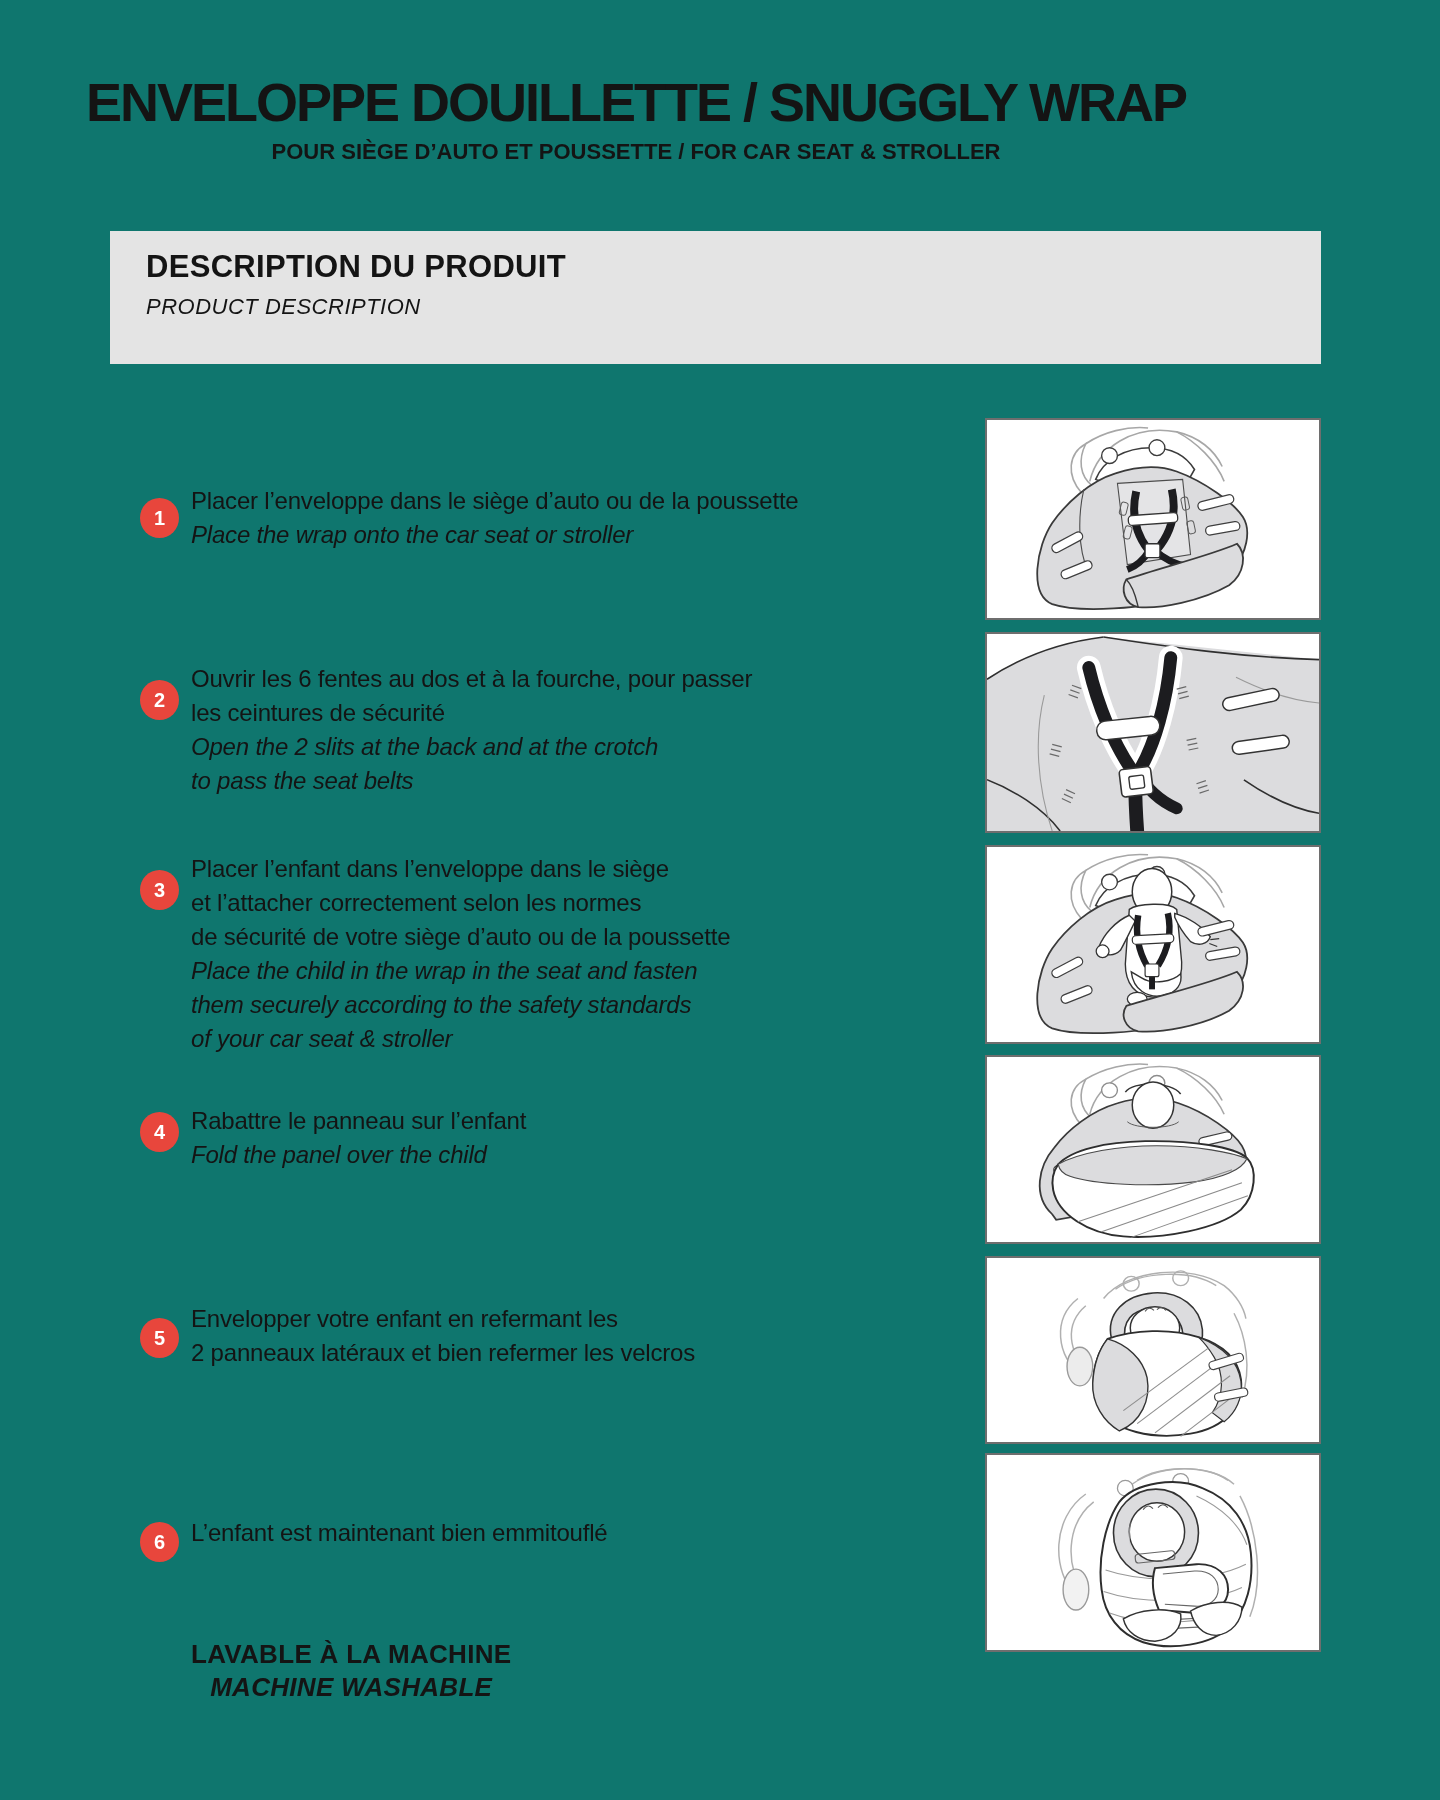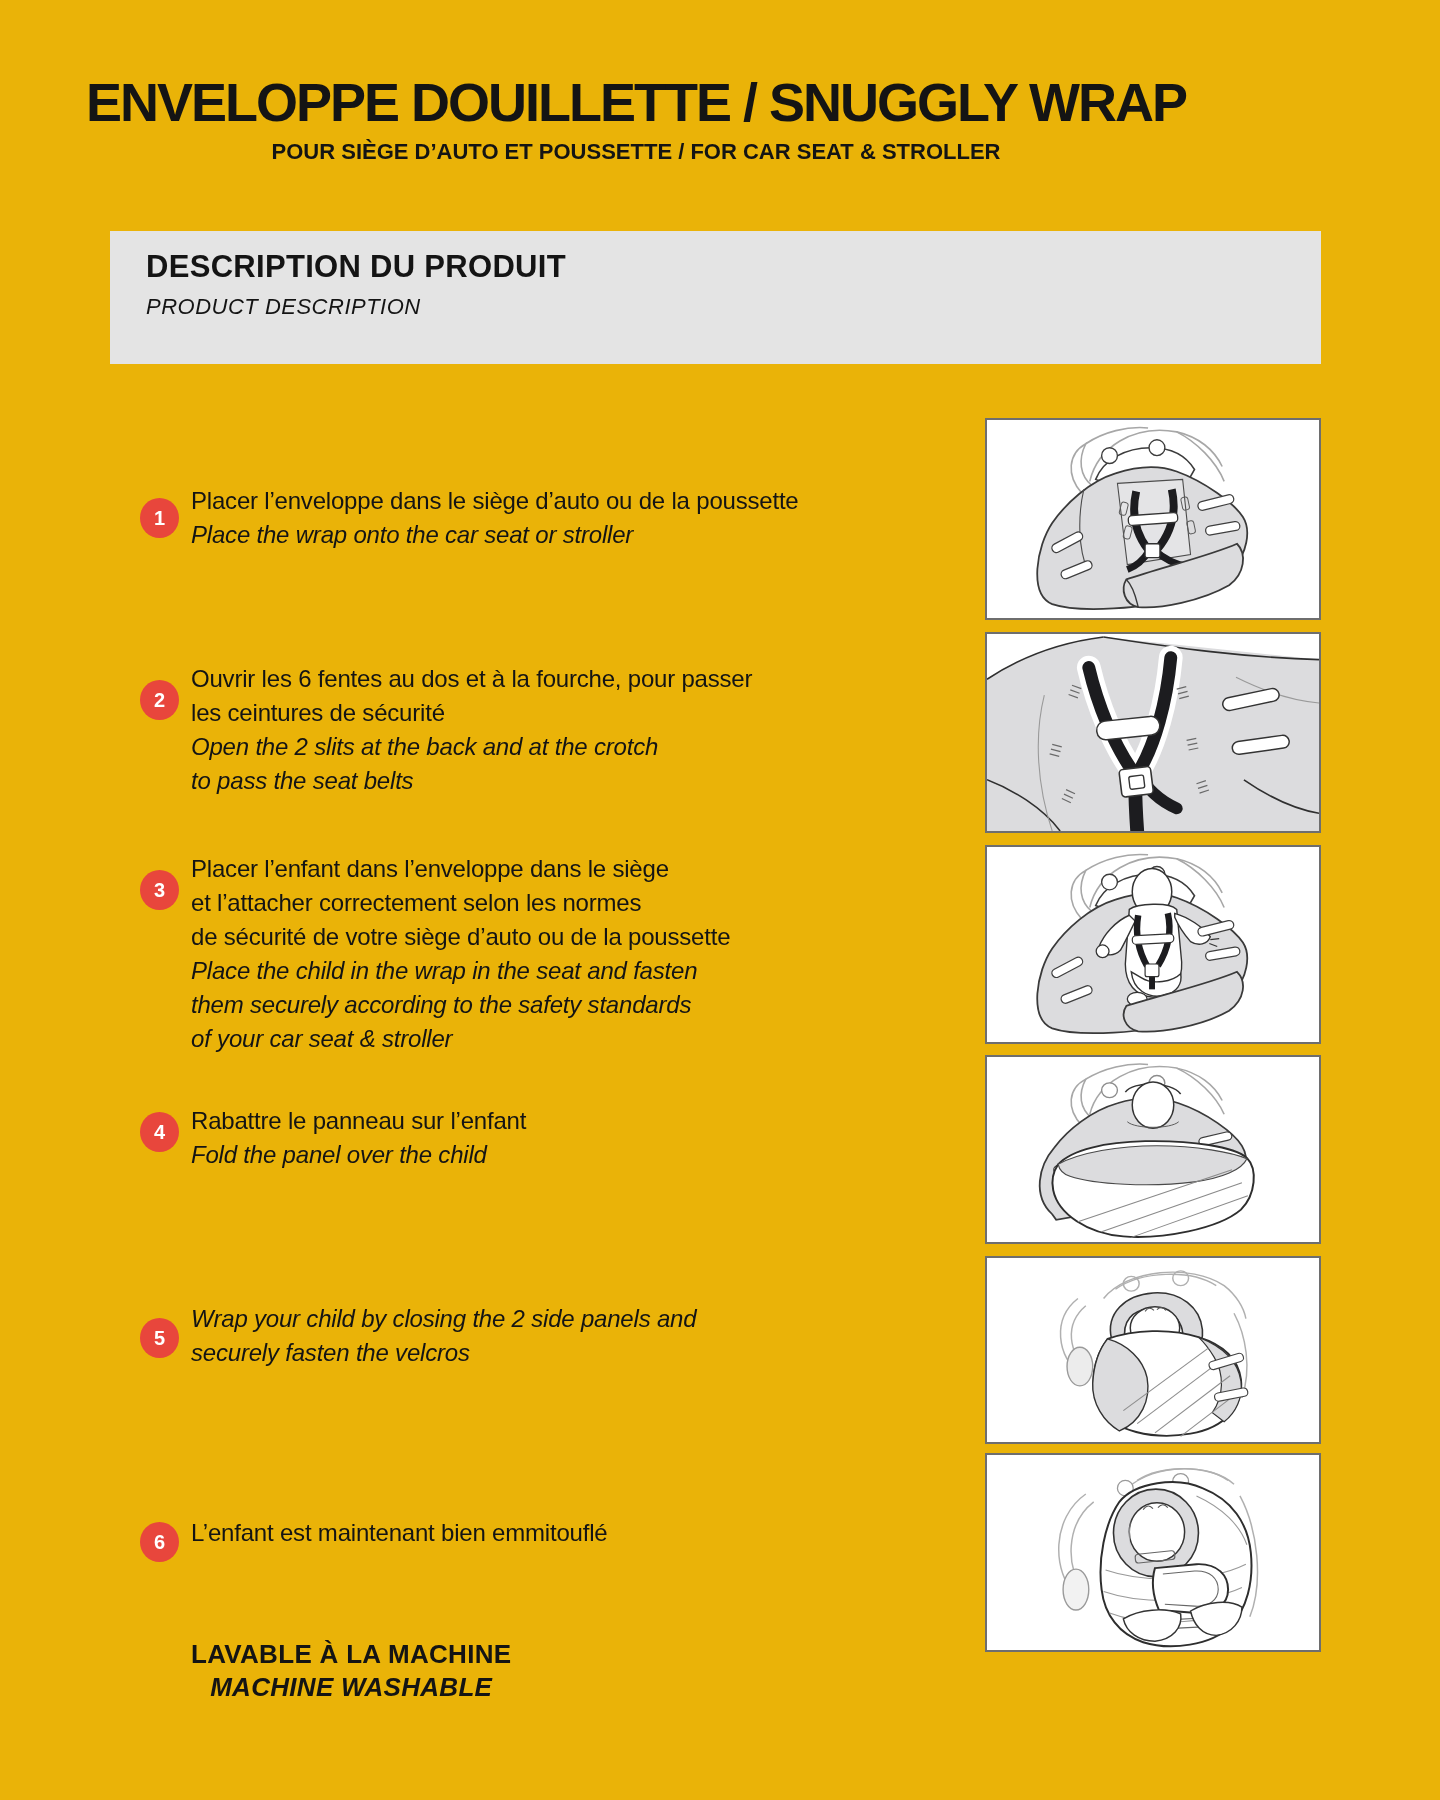--- a/index.html
+++ b/index.html
@@ -1,18 +1,18 @@
 <!DOCTYPE html>
 <html><head>
 <meta charset="utf-8">
 <style>
   html,body{margin:0;padding:0;background:#ffffff;}
   .page{
     position:relative;width:1440px;height:1800px;overflow:hidden;
-    background:#eab308;color:#141414;
+    background:#0f766e;color:#141414;
     font-family:"Liberation Sans",sans-serif;
     text-decoration:underline;
   }
   
   .title{
     position:absolute;top:70px;left:0;width:1272px;text-align:center;
     font-size:54px;font-weight:700;letter-spacing:-2px;line-height:1.2;
     white-space:nowrap;
   }
   .subtitle{
@@ -106,22 +106,22 @@
     <div class="badge" style="top:8px">4</div>
     <div class="step-text">
       <div class="fr">Rabattre le panneau sur l’enfant</div>
       <div class="en">Fold the panel over the child</div>
     </div>
   </div>
 
   <div class="step" style="top:1302px">
     <div class="badge" style="top:16px">5</div>
     <div class="step-text">
-      <div class="en">Wrap your child by closing the 2 side panels and
-securely fasten the velcros</div>
+      <div class="fr">Envelopper votre enfant en refermant les
+2 panneaux latéraux et bien refermer les velcros</div>
     </div>
   </div>
 
   <div class="step" style="top:1516px">
     <div class="badge" style="top:6px">6</div>
     <div class="step-text">
       <div class="fr">L’enfant est maintenant bien emmitouflé</div>
     </div>
   </div>
 

